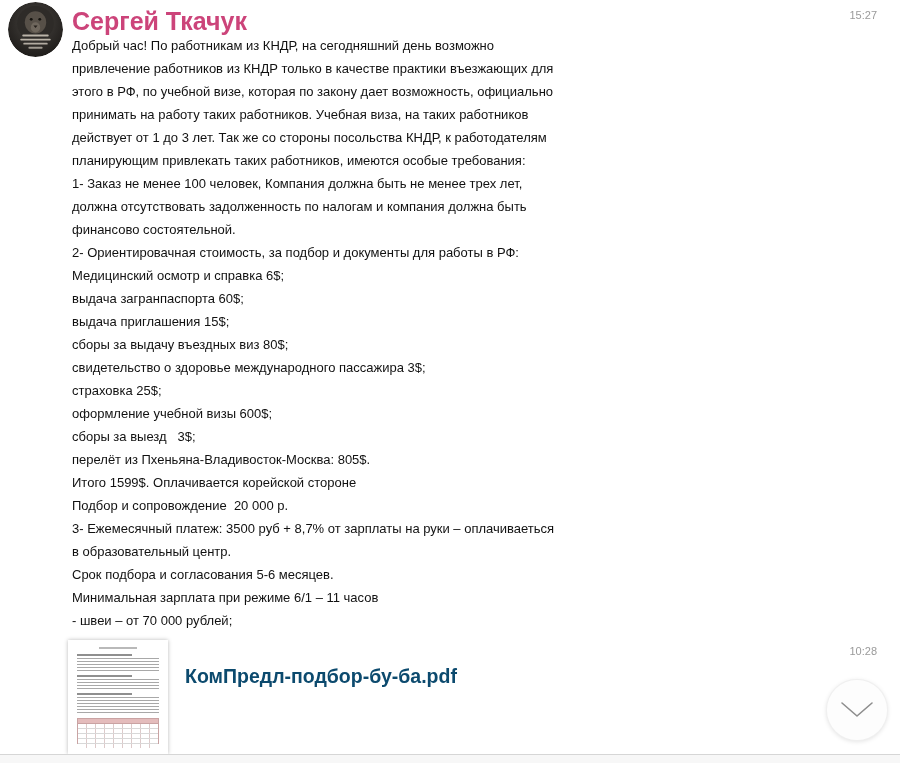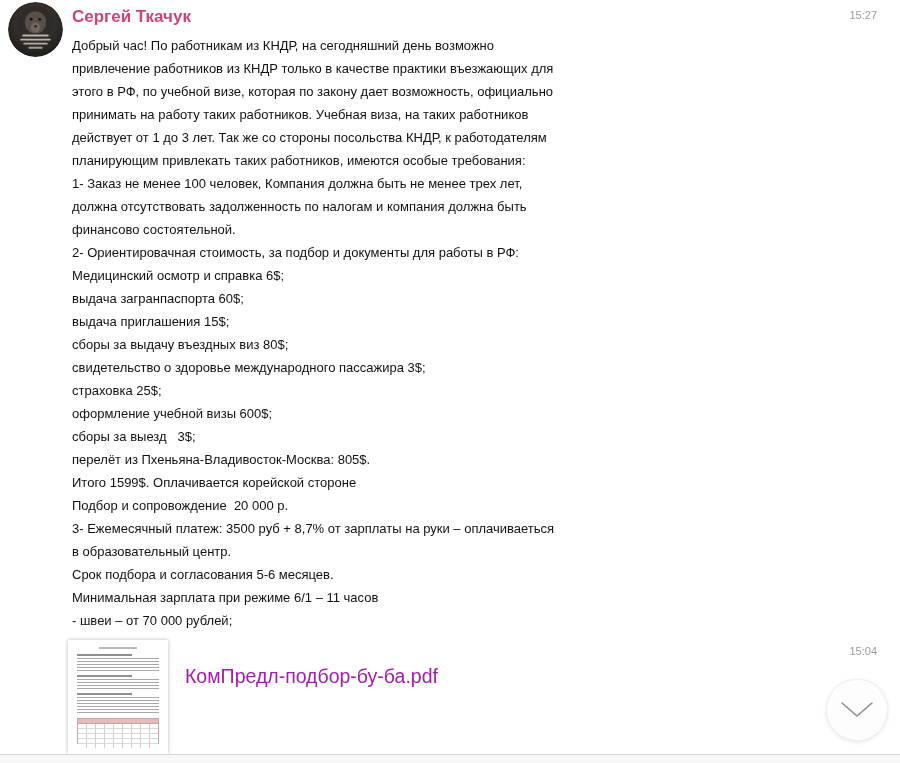--- a/index.html
+++ b/index.html
@@ -17,21 +17,21 @@
     left: 8px; top: 2px;
     width: 55px; height: 55px;
     border-radius: 50%;
     overflow: hidden;
     cursor: pointer;
   }
   .avatar svg { display: block; width: 100%; height: 100%; }
   .sender-name {
     position: absolute;
     left: 72px; top: 7px;
-    font-size: 17px;
+    font-size: 25px;
     font-weight: 600;
     color: #cc447a;
     cursor: pointer;
   }
   .msg-time {
     position: absolute;
     right: 23px;
     font-size: 11px;
     color: #9a9a9a;
   }
@@ -65,22 +65,22 @@
   .p2 { height: 10px; }
   .p3 { height: 16px; }
   .tt-table { margin-top: 5px; border: 1px solid #c9a3a3; height: 26px; }
   .tt-thead { height: 5px; background: #e4bcbc; border-bottom: 1px solid #c9a3a3; }
   .tt-rows  { height: 100%; background: repeating-linear-gradient(to bottom, transparent 0 4px, #d8d8d8 4px 5px),
               repeating-linear-gradient(to right, transparent 0 8px, #ddcaca 8px 9px); }
   .attach-filename {
     position: absolute;
     left: 185px; top: 665px;
     font-size: 19.5px;
-    font-weight: 400;
-    color: #a21caf;
+    font-weight: 700;
+    color: #0c4a6e;
     cursor: pointer;
   }
   .attach-meta {
     position: absolute;
     left: 185px; top: 695px;
     font-size: 19.5px;
     color: #9b9b9b;
   }
   .attach-meta .link {
     color: #2377cc;
@@ -163,21 +163,21 @@
 сборы за выезд   3$;
 перелёт из Пхеньяна-Владивосток-Москва: 805$.
 Итого 1599$. Оплачивается корейской стороне
 Подбор и сопровождение  20 000 р.
 3- Ежемесячный платеж: 3500 руб + 8,7% от зарплаты на руки – оплачиваеться
 в образовательный центр.
 Срок подбора и согласования 5-6 месяцев.
 Минимальная зарплата при режиме 6/1 – 11 часов
 - швеи – от 70 000 рублей;</div>
 
-  <div class="msg-time time-2">15:04</div>
+  <div class="msg-time time-2">10:28</div>
 
   <div class="pdf-thumb">
     <div class="tt-title"></div>
     <div class="tt-head"></div>
     <div class="tt-par p1"></div>
     <div class="tt-head"></div>
     <div class="tt-par p2"></div>
     <div class="tt-head"></div>
     <div class="tt-par p3"></div>
     <div class="tt-table">

